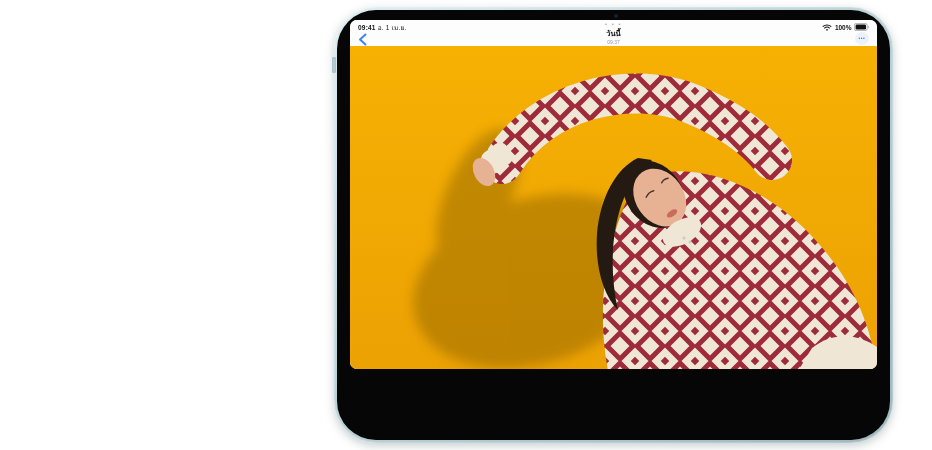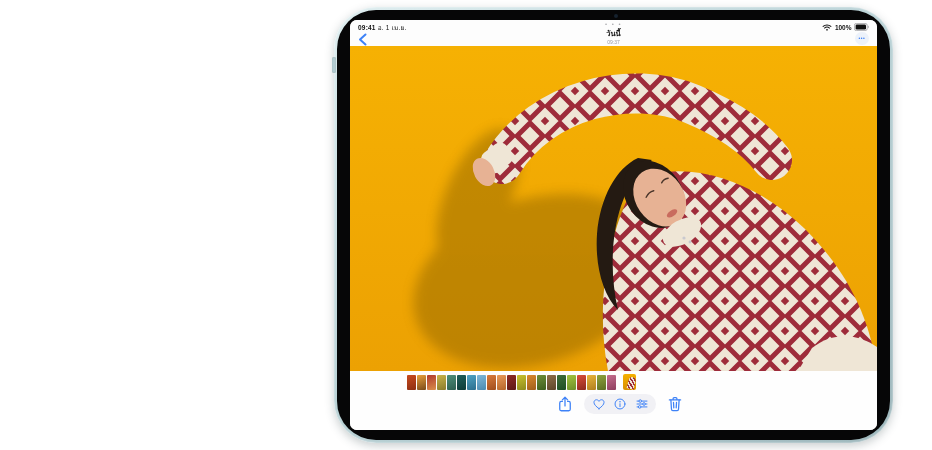--- a/index.html
+++ b/index.html
@@ -19,21 +19,21 @@
   }
   .bezel {
     position:absolute; left:3px; top:3px; right:3px; bottom:3px;
     border-radius:39px; background:#060607;
   }
   .camera-dot {
     position:absolute; left:277px; top:4px; width:4px; height:4px;
     border-radius:50%; background:#16222e;
   }
   .screen {
-    position:absolute; left:13px; top:10px; width:527px; height:410px;
+    position:absolute; left:13px; top:10px; width:527px; height:349px;
     border-radius:7px; background:#ffffff; overflow:hidden;
   }
 
   
   .header { position:absolute; left:0; top:0; width:527px; height:26px; background:#fdfdfd; }
   .status-left {
     position:absolute; left:8px; top:3px; font-size:6.5px; color:#111;
     letter-spacing:.2px; white-space:nowrap;
   }
   .status-left .time { font-weight:700; }

